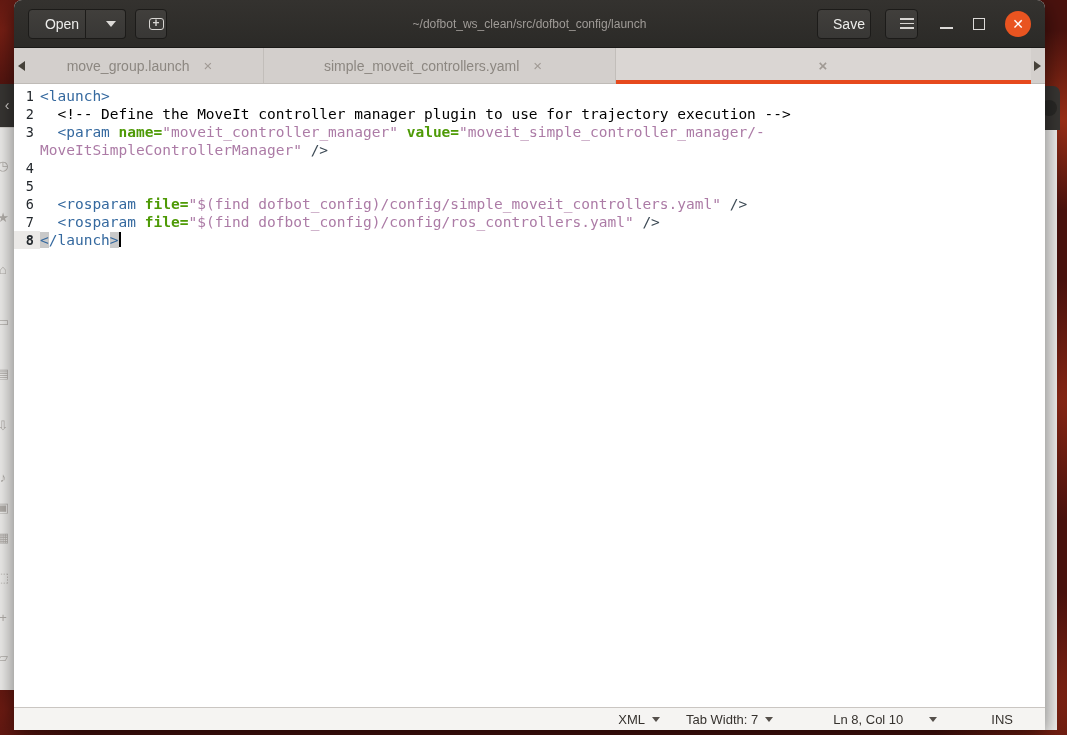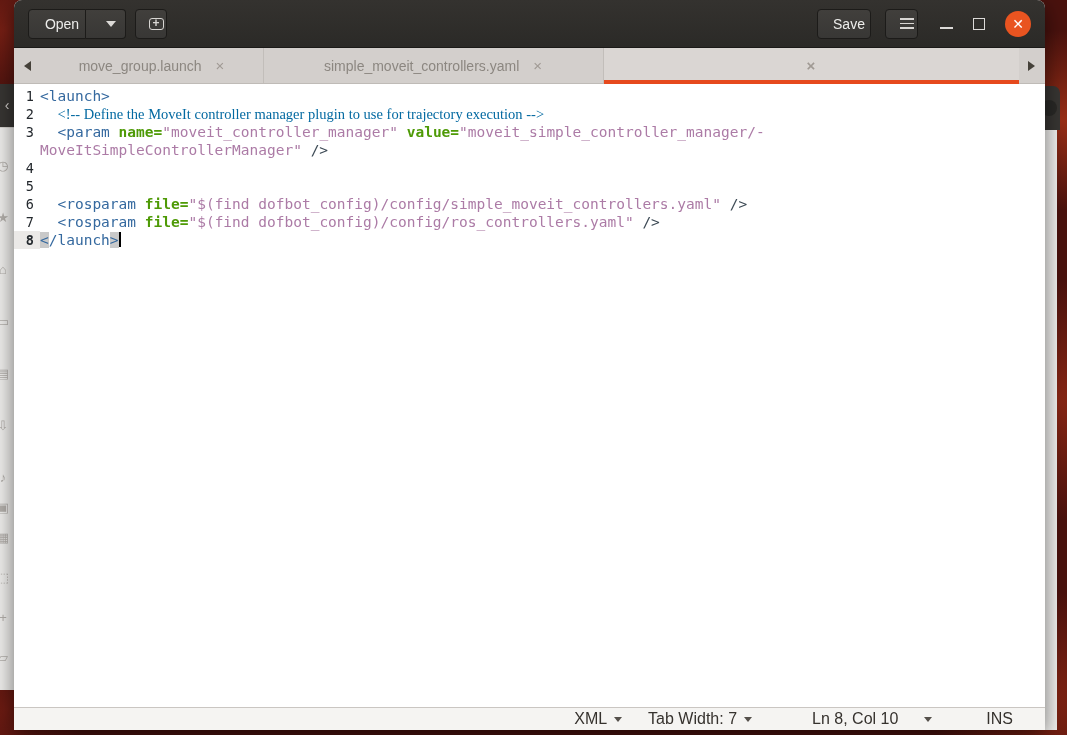--- a/index.html
+++ b/index.html
@@ -69,48 +69,48 @@
     display:flex; align-items:center; justify-content:center; font-size:14px; line-height:1; }
 
   
   .tabbar{ height:36px; flex:0 0 36px; background:#d3cfcc; border-bottom:1px solid #bfbbb7;
     display:flex; align-items:stretch; }
   .tab-scroll{ width:27px; display:flex; align-items:center; justify-content:center; }
   .tri-left{ width:0; height:0; border-top:5px solid transparent; border-bottom:5px solid transparent;
     border-right:7px solid #454139; }
   .tri-right{ width:0; height:0; border-top:5px solid transparent; border-bottom:5px solid transparent;
     border-left:7px solid #454139; }
-  .tabs{ display:flex; flex:1; }
+  .tabs{ display:flex; flex:1;gap:12px; }
   .tab{ position:relative; display:flex; align-items:center; justify-content:center;
     border-left:1px solid #c2beba; font-size:14px; color:#8c8781; gap:14px; }
   .tab:first-child{ border-left:none; }
   .tab .tab-label{ white-space:nowrap; overflow:hidden; text-overflow:ellipsis; max-width:calc(100% - 50px); }
   .tab .tab-close{ color:#a09a94; font-size:15px; line-height:1; }
   .tab.active{ background:#dad6d3; color:#3a3530; font-weight:bold; }
   .tab.active .underline{ position:absolute; left:0; right:0; bottom:-1px; height:4px; background:#e6491d; }
 
   
   .editor{ flex:1; background:#fff; overflow:hidden; padding-top:3px; position:relative;
     font-family:"DejaVu Sans Mono","Liberation Mono",monospace; font-size:14.5px; }
   .code-row{ display:flex; height:18px; line-height:18px; }
   .ln{ width:26px; flex:0 0 26px; text-align:right; padding-right:6px; color:#23282d;
     font-size:13.5px; }
   .ln.current{ font-weight:bold; background:#ebe9e7; }
   pre.code{ margin:0; white-space:pre; font-family:inherit; font-size:inherit; }
   .tk-tag{ color:#35699f; }
-  .tk-comment{ color:#0369a1;font-family:Liberation Serif, serif; }
+  .tk-comment{ color:#000000; }
   .tk-attr{ color:#4e9a06; font-weight:bold; }
   .tk-string{ color:#ac7ba6; }
   .tk-plain{ color:#3d4a55; }
   .tk-bracket{ color:#35699f; background:#c9c9c9; }
   .cursor{ display:inline-block; width:2px; height:15px; background:#000; vertical-align:-2px; }
 
   
   .statusbar{ height:23px; flex:0 0 23px; background:#f5f4f2; border-top:1px solid #cac6c2;
-    display:flex; align-items:center; justify-content:flex-end; font-size:16px; color:#36322e;
+    display:flex; align-items:center; justify-content:flex-end; font-size:13px; color:#36322e;
     padding-right:32px; }
   .sb-item{ display:flex; align-items:center; gap:7px; white-space:nowrap; }
   .sb-caret{ width:0; height:0; border-left:4.5px solid transparent; border-right:4.5px solid transparent;
     border-top:5.5px solid #55504b; }
   .gap26{ margin-left:26px; } .gap60{ margin-left:60px;justify-content:center; } .gap44{ margin-left:54px; }
 </style>
 </head>
 <body>
 
 <div class="left-sliver">
@@ -149,20 +149,21 @@
       </div>
       <div class="hb-btn open-caret">
         <span class="caret-down"></span>
       </div>
     </div>
     <div class="hb-btn newtab-btn">
       <span class="newtab-glyph"></span>
     </div>
 
     <div class="title-block">
+      <div class="subtitle">~/dofbot_ws_clean/src/dofbot_config/launch</div>
     </div>
 
     <div class="hb-right">
       <div class="hb-btn save-btn">
         <span>Save</span>
       </div>
       <div class="hb-btn menu-btn">
         <span class="menu-glyph">
             <i></i>
             <i></i>

